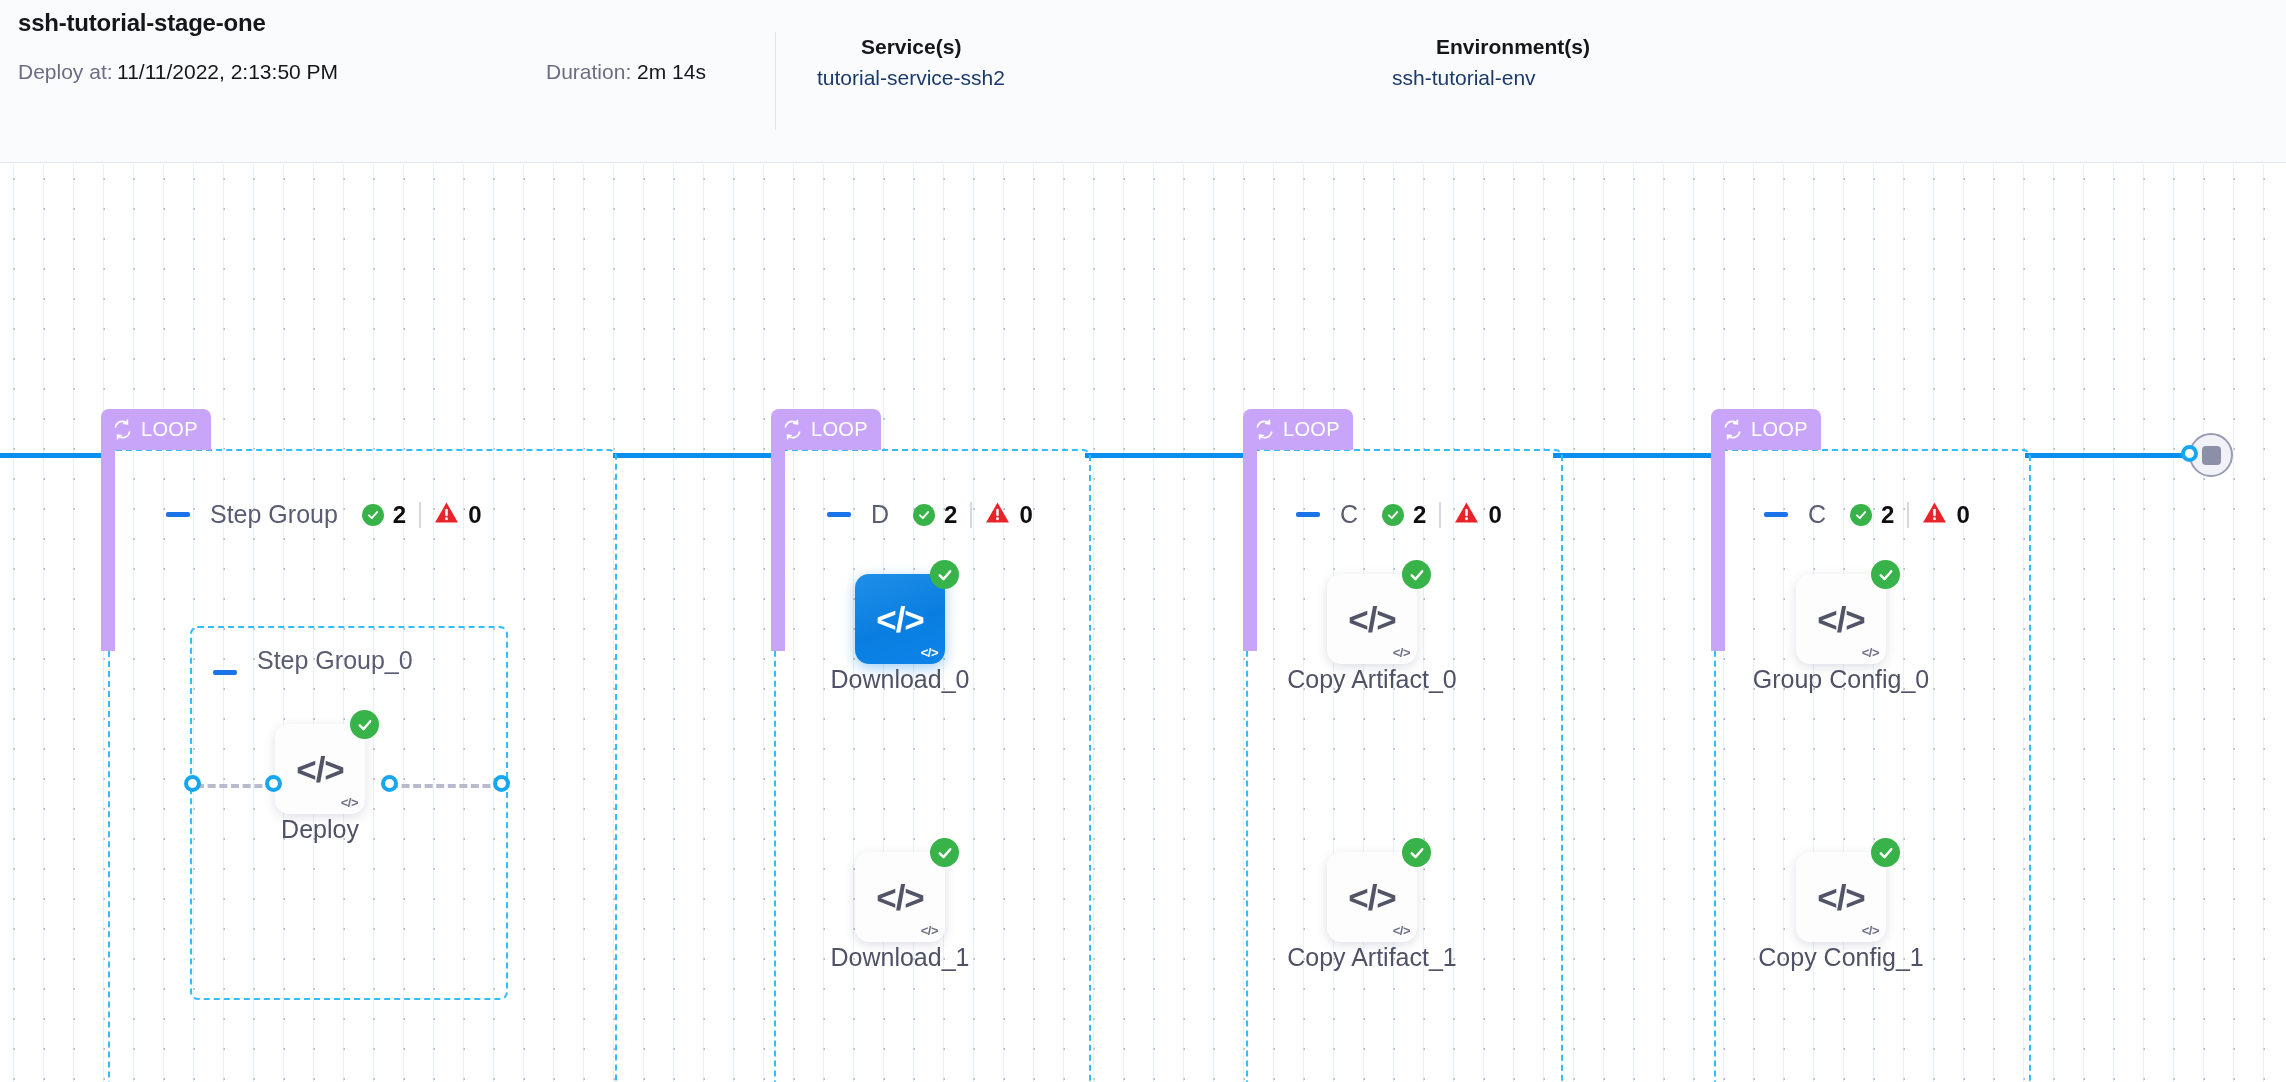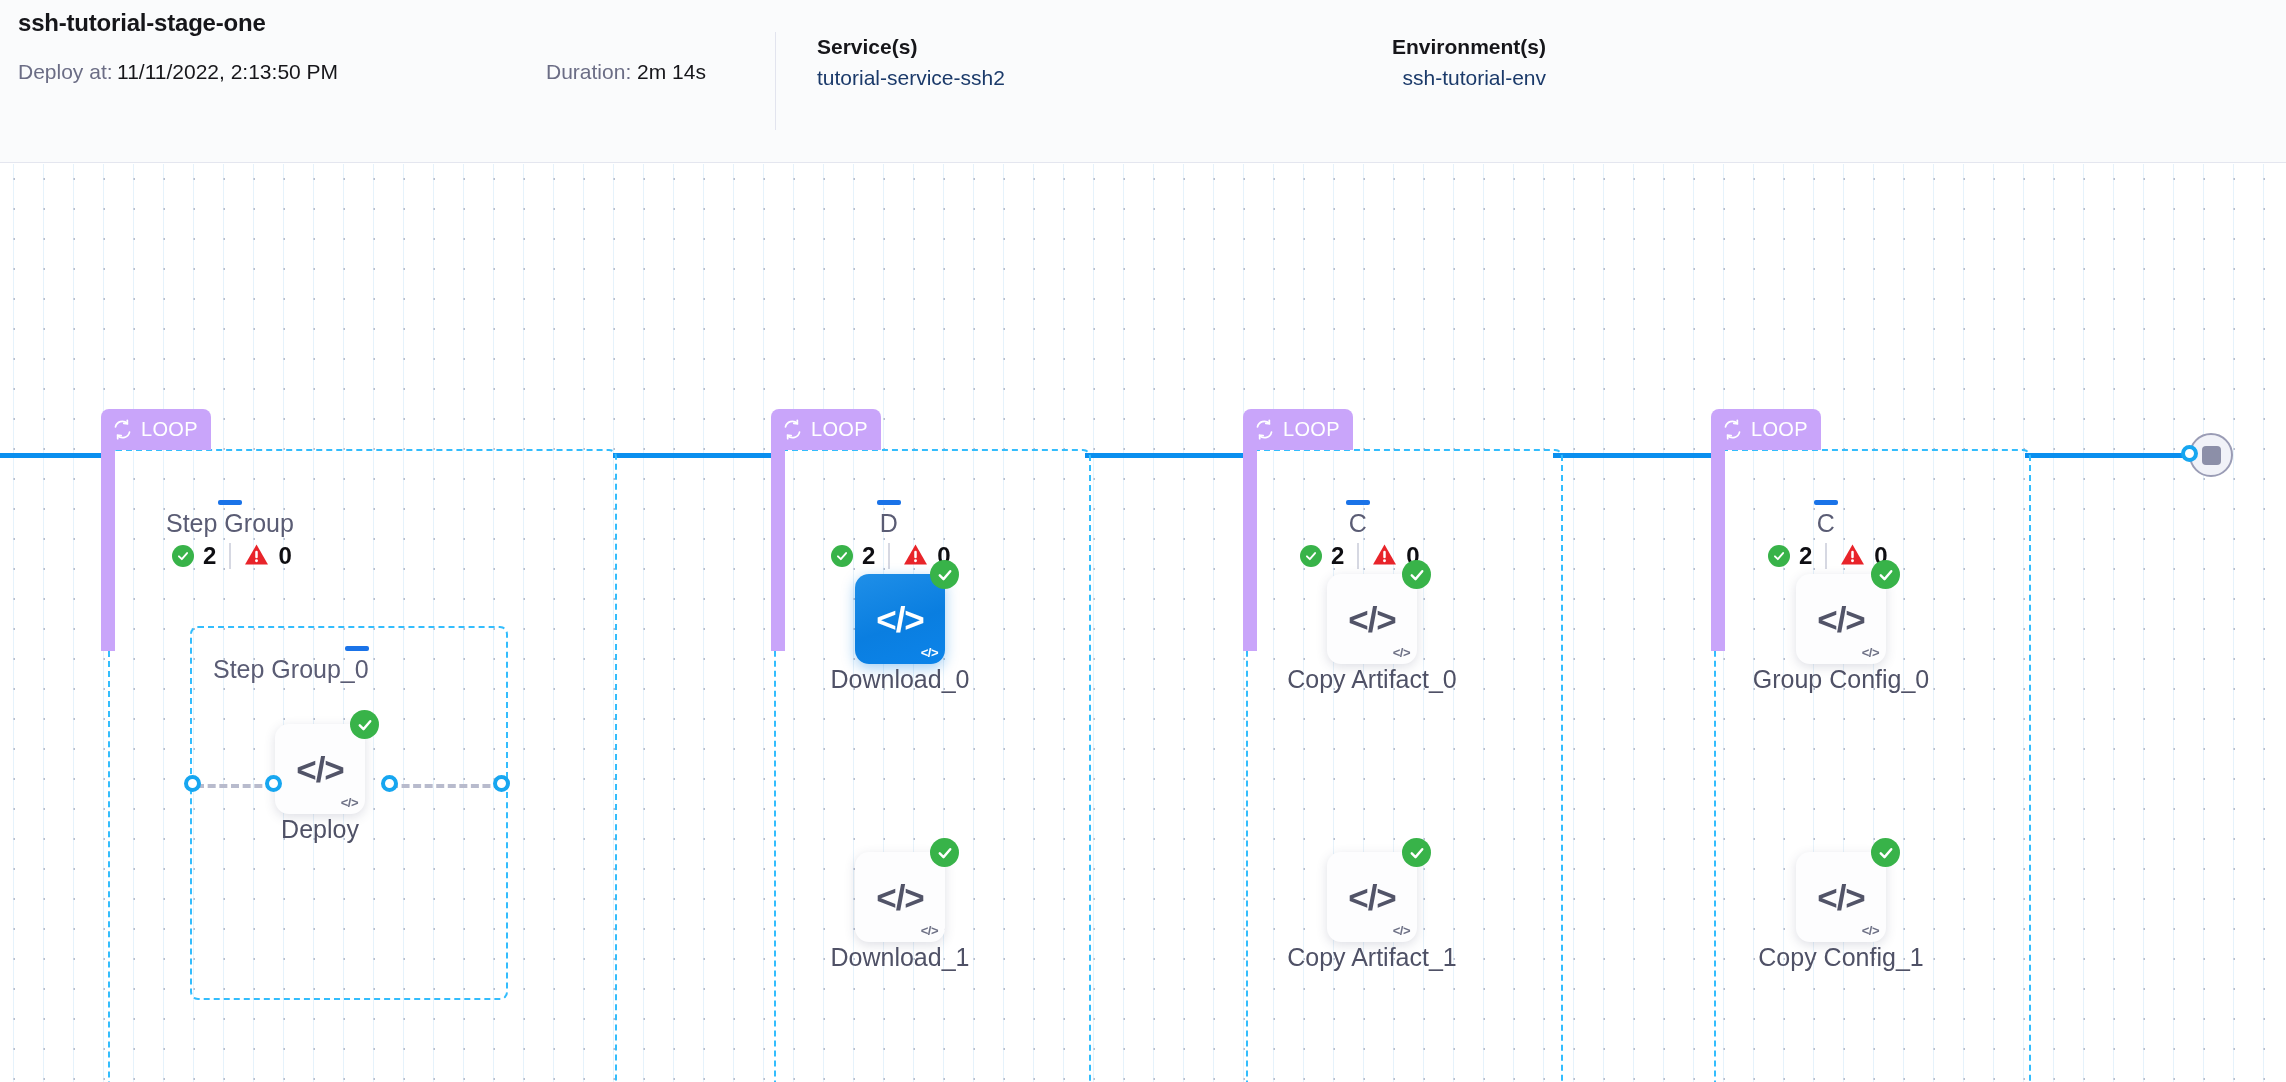--- a/index.html
+++ b/index.html
@@ -28,24 +28,24 @@
   .duration-block {
     position: absolute; left: 546px; top: 60px; font-size: 21px;
   }
   .hdr-divider {
     position: absolute; left: 775px; top: 32px;
     width: 1px; height: 98px; background: #e2e4ee;
   }
   .hdr-col { position: absolute; top: 35px; }
   .hdr-col-title {
     font-size: 21px; font-weight: bold; color: #16161a;
-    margin-bottom: 7px; white-space: nowrap;
+    margin-bottom: 7px; white-space: nowrap; margin-left: 44px;
   }
   .hdr-col-link {
-    font-size: 21px; color: #1b3a6a; white-space: nowrap; cursor: pointer; text-align: right;
+    font-size: 21px; color: #1b3a6a; white-space: nowrap; cursor: pointer;
   }
   .col-services { left: 817px; }
   .col-envs { left: 1392px; }
 
   
   .canvas {
     position: absolute; left: 0; top: 164px;
     width: 2286px; height: 918px;
     background-color: #ffffff;
     background-image:
@@ -83,24 +83,23 @@
 
   
   .group-box {
     position: absolute;
     border: 2px dashed #33bdfd;
     border-radius: 8px;
     z-index: 4;
   }
   .group-head {
     position: absolute;
-    display: flex; align-items: center; gap: 4px;
+    display: flex; align-items: center; gap: 20px;
     white-space: nowrap;
     z-index: 7;
-    flex-direction: column;
   }
   .collapse-dash {
     width: 24px; height: 5px; background: #1a73e8; border-radius: 2px;
     flex: 0 0 auto; cursor: pointer;
   }
   .group-name {
     font-size: 25px; color: #5a5c74;
   }
   .counts { display: flex; align-items: center; gap: 9px; margin-left: 4px; }
   .ok-badge {

